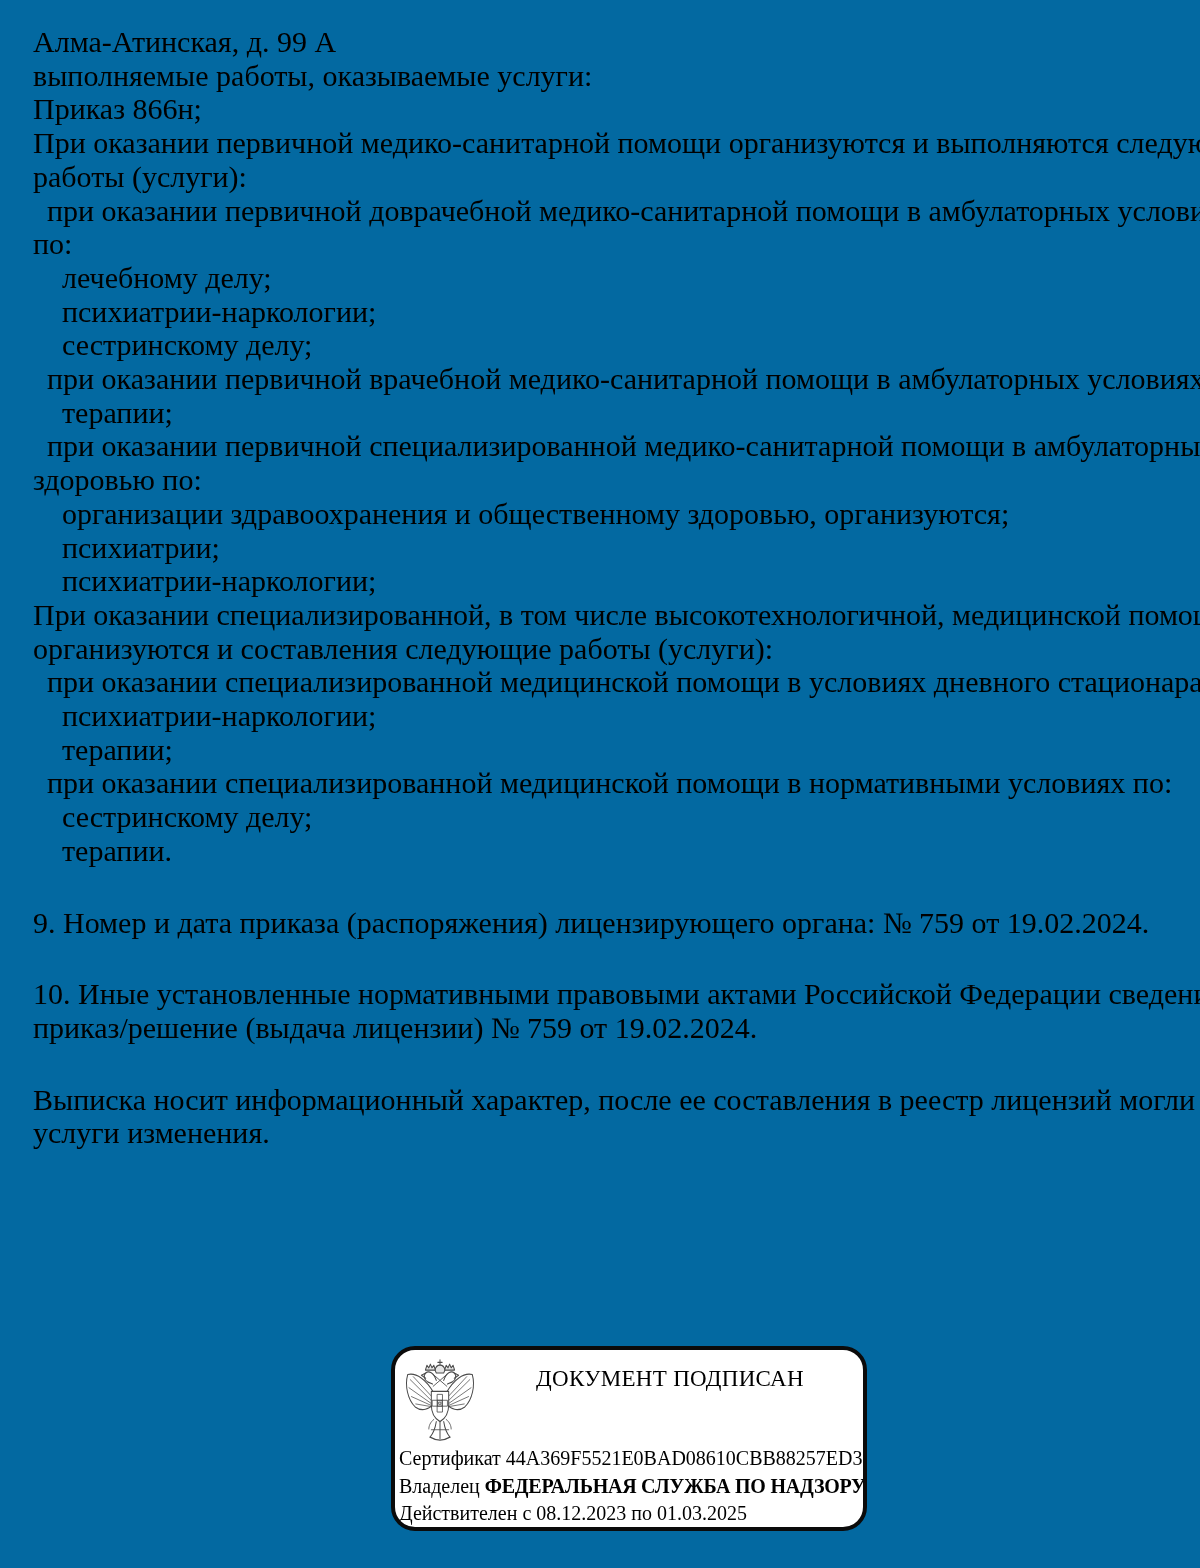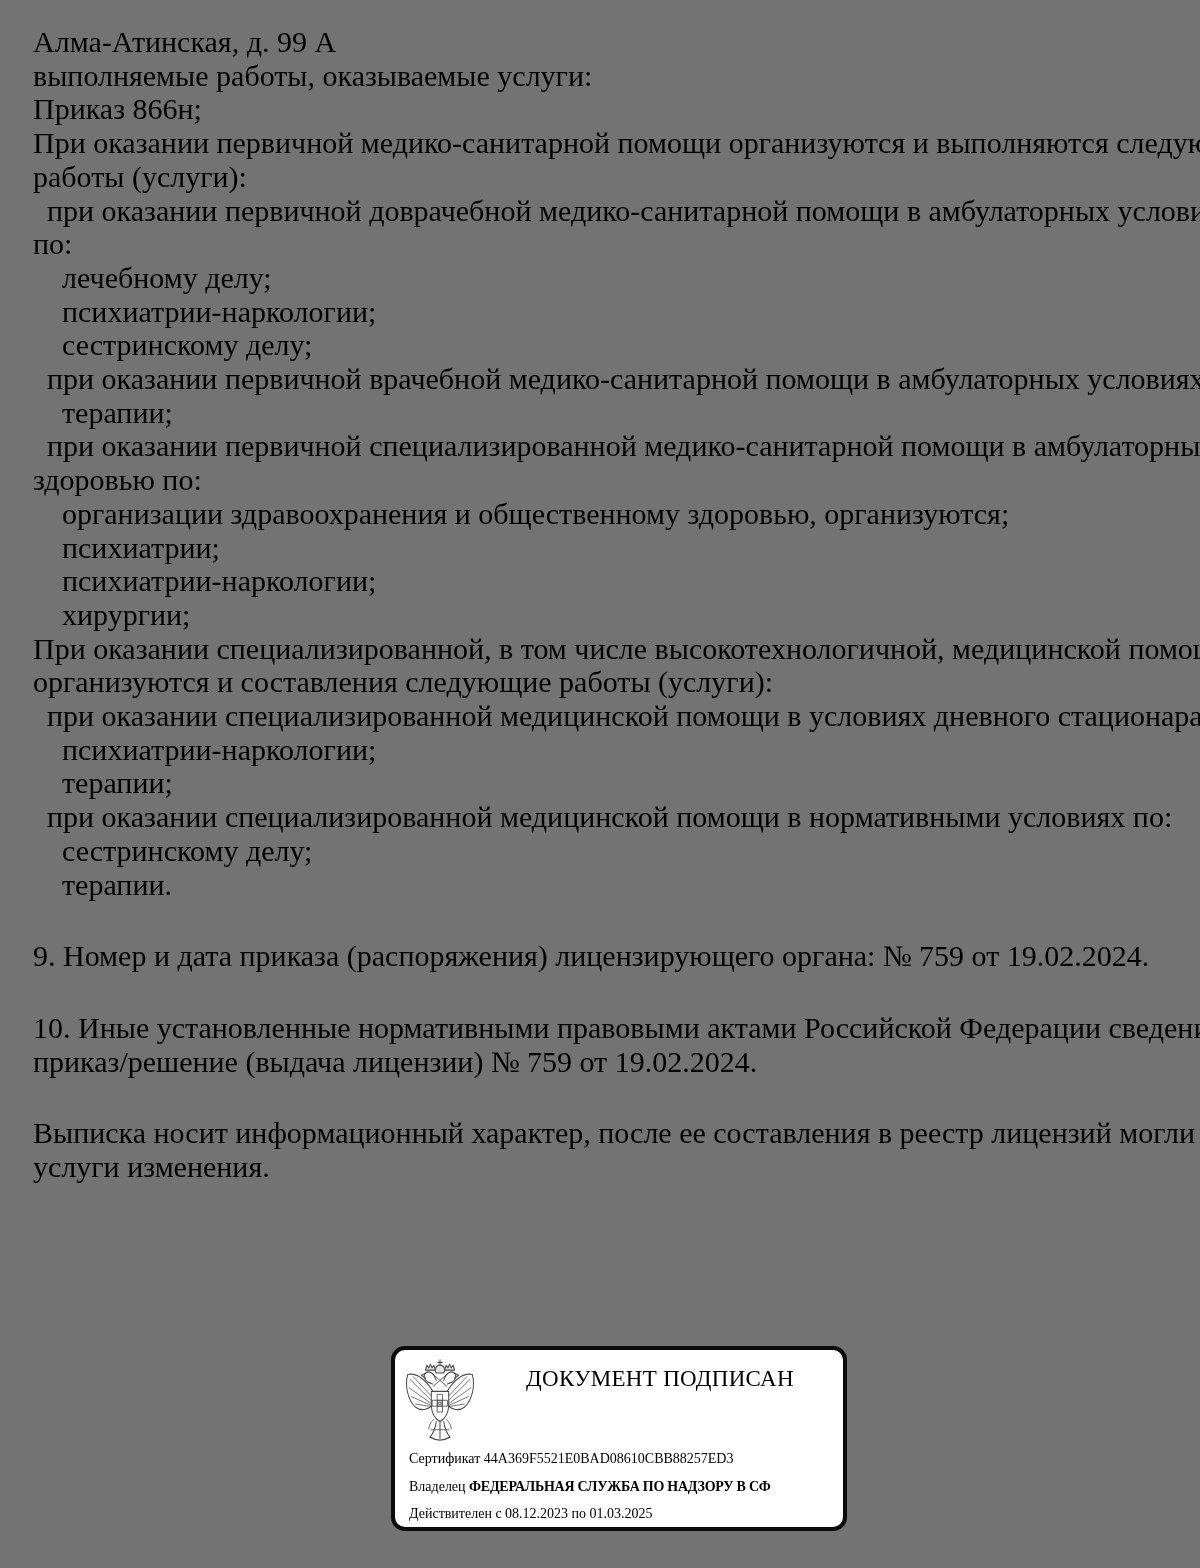--- a/index.html
+++ b/index.html
@@ -4,21 +4,21 @@
 <style>
   html, body {
     margin: 0;
     padding: 0;
     background: #ffffff;
   }
   .page {
     position: relative;
     width: 1200px;
     height: 1568px;
-    background: #737373;
+    background: #0369a1;
     overflow: hidden;
     font-family: "Liberation Serif", "DejaVu Serif", serif;
     color: #000000;
   }
   .doc-text {
     position: absolute;
     left: 0;
     top: 0;
     width: 1200px;
     padding: 25px 7px 0 33px;
@@ -34,23 +34,24 @@
   .doc-text .line.blank { height: 38px; }
 
   
   .stamp {
     position: absolute;
     left: 391px;
     top: 1346px;
     width: 448px;
     height: 177px;
     border: 4px solid #0b0b0b;
-    border-radius: 14px;
+    border-radius: 24px;
     background: #ffffff;
     overflow: hidden;
+    padding-left: 20px;
   }
   .stamp-emblem {
     position: absolute;
     left: 9px;
     top: 9px;
     width: 72px;
     height: 84px;
   }
   .stamp-title {
     position: absolute;
@@ -58,24 +59,24 @@
     right: 2px;
     top: 15px;
     text-align: center;
     font-size: 23px;
     line-height: 27px;
     letter-spacing: 0.3px;
     white-space: nowrap;
   }
   .stamp-info {
     position: absolute;
-    left: 14px;
+    left: 4px;
     right: 0;
     top: 95px;
-    font-size: 14px;
+    font-size: 20px;
     line-height: 27.5px;
     white-space: nowrap;
   }
   .stamp-info .owner-value {
     font-weight: bold;
     letter-spacing: -0.25px;
   }
 </style>
 </head>
 <body>
@@ -93,21 +94,20 @@
       <div class="line indent-2">лечебному делу;</div>
       <div class="line indent-2">психиатрии-наркологии;</div>
       <div class="line indent-2">сестринскому делу;</div>
       <div class="line indent-1">при оказании первичной врачебной медико-санитарной помощи в амбулаторных условиях по:</div>
       <div class="line indent-2">терапии;</div>
       <div class="line indent-1">при оказании первичной специализированной медико-санитарной помощи в амбулаторных</div>
       <div class="line indent-0">здоровью по:</div>
       <div class="line indent-2">организации здравоохранения и общественному здоровью, организуются;</div>
       <div class="line indent-2">психиатрии;</div>
       <div class="line indent-2">психиатрии-наркологии;</div>
-      <div class="line indent-2">хирургии;</div>
       <div class="line indent-0">При оказании специализированной, в том числе высокотехнологичной, медицинской помощи</div>
       <div class="line indent-0">организуются и составления следующие работы (услуги):</div>
       <div class="line indent-1">при оказании специализированной медицинской помощи в условиях дневного стационара по:</div>
       <div class="line indent-2">психиатрии-наркологии;</div>
       <div class="line indent-2">терапии;</div>
       <div class="line indent-1">при оказании специализированной медицинской помощи в нормативными условиях по:</div>
       <div class="line indent-2">сестринскому делу;</div>
       <div class="line indent-2">терапии.</div>
       <div class="line blank"></div>
       <div class="line indent-0">9. Номер и дата приказа (распоряжения) лицензирующего органа: № 759 от 19.02.2024.</div>

